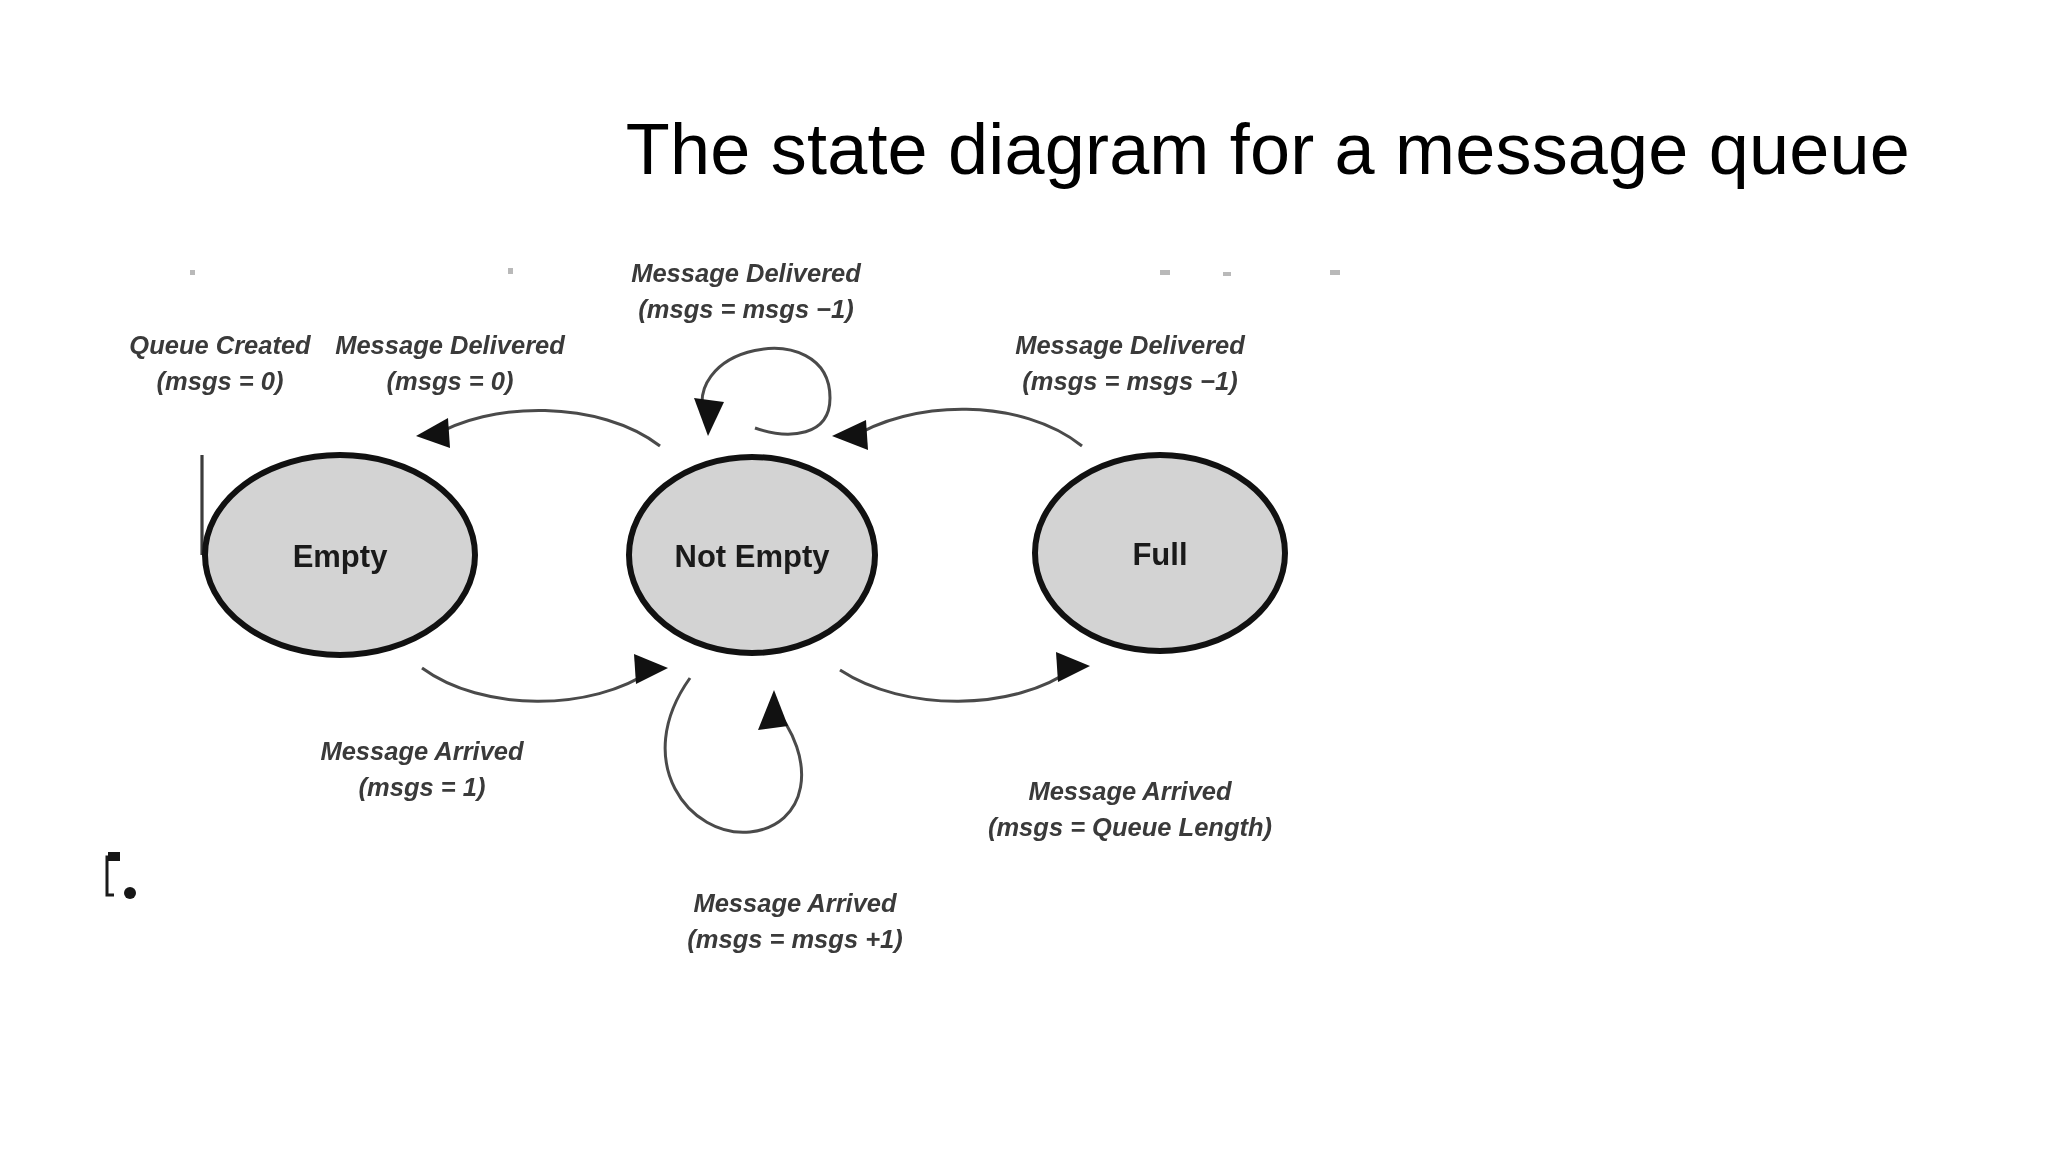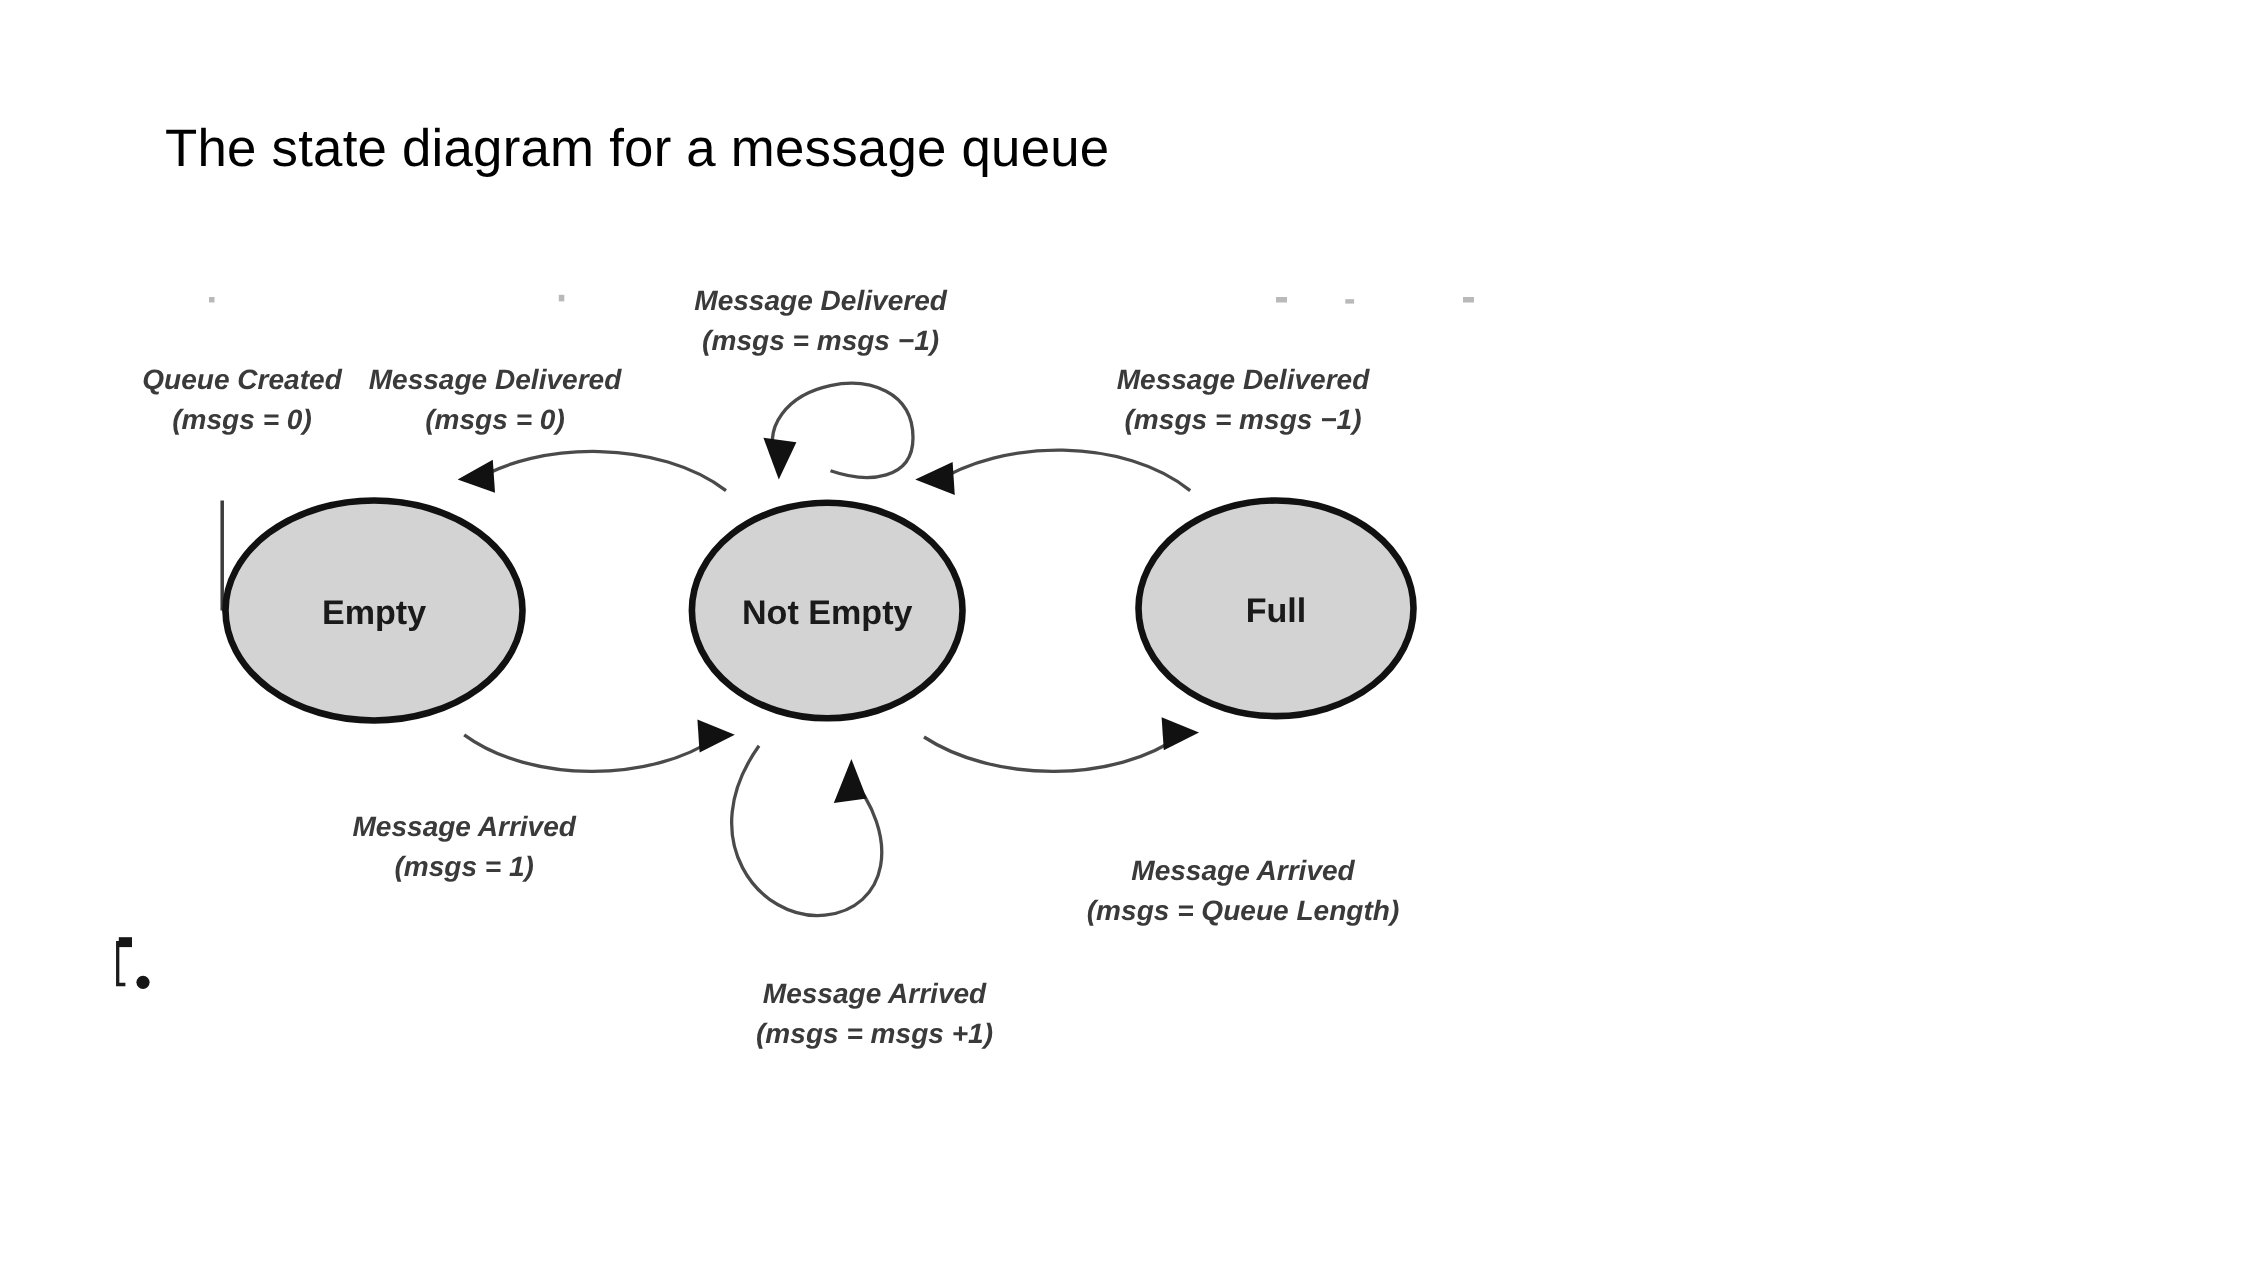--- a/index.html
+++ b/index.html
@@ -20,26 +20,27 @@
     width: 2048px;
     height: 1152px;
     background: #ffffff;
   }
   #slide-title {
     position: absolute;
     left: 150px;
     top: 108px;
     width: 1760px;
     font-family: "Liberation Sans", sans-serif;
-    font-size: 48px;
+    font-size: 72px;
     font-weight: 400;
     line-height: 1.15;
     color: #000000;
     letter-spacing: 0.2px;
     white-space: nowrap;
+    text-align: right;
   }
   #diagram-figure {
     position: absolute;
     left: 130px;
     top: 250px;
     width: 1320px;
     height: 720px;
   }
   #diagram-svg {
     display: block;

